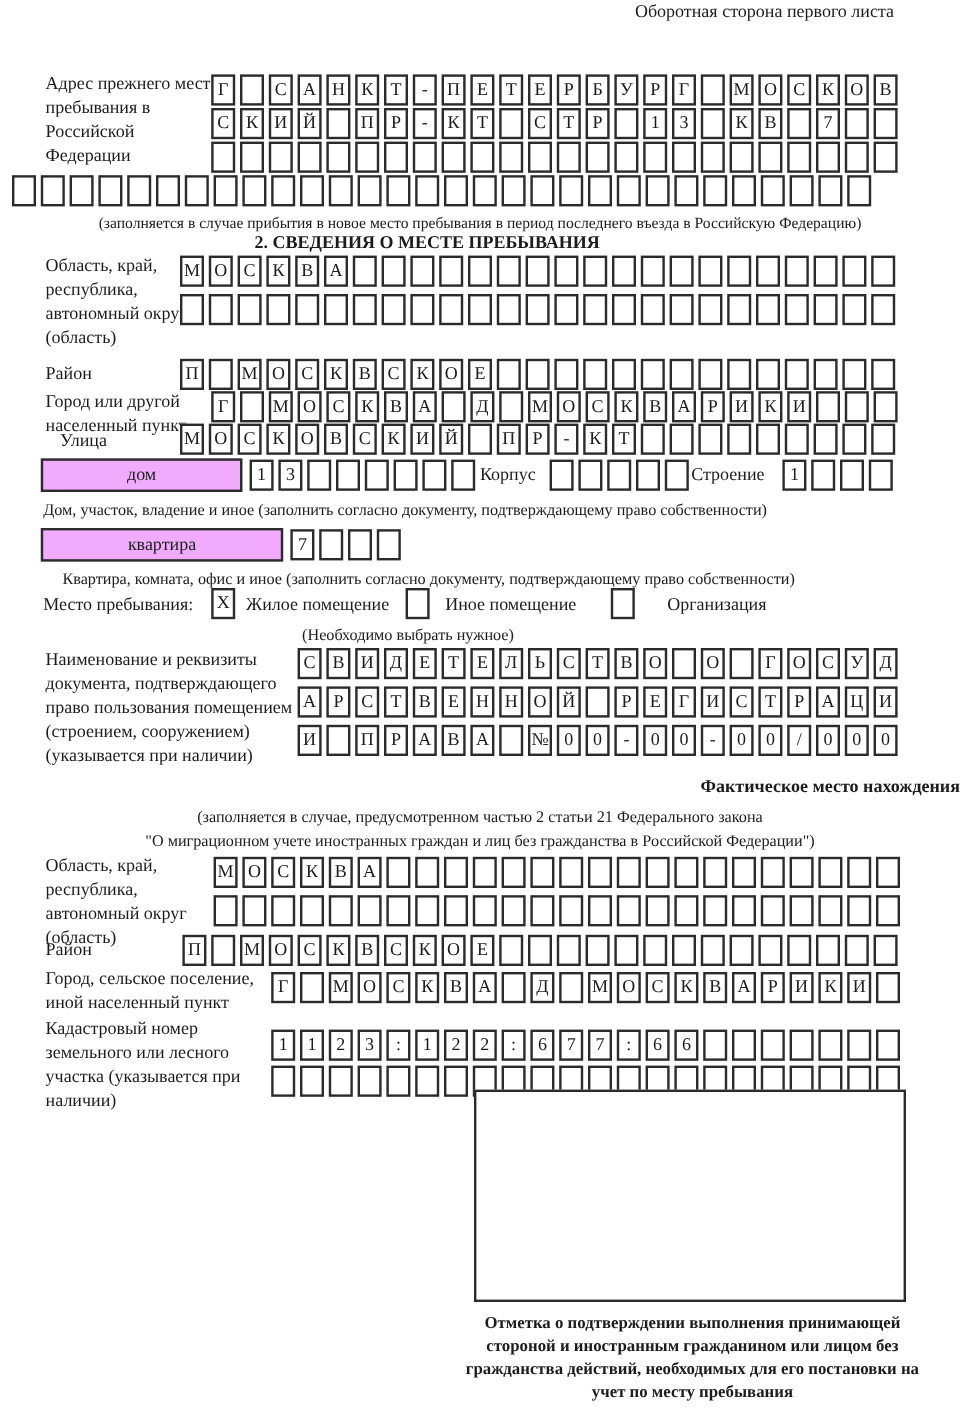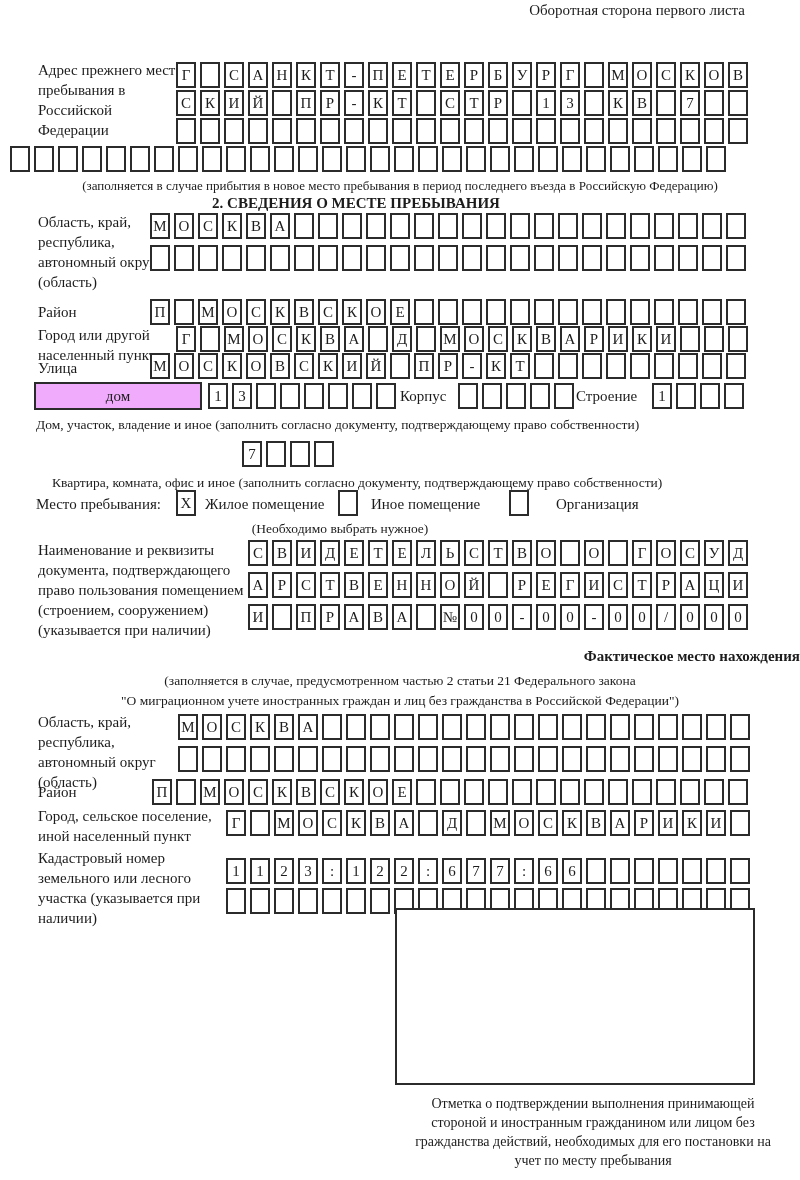--- a/index.html
+++ b/index.html
@@ -246,21 +246,21 @@
       <span class="cell">А</span>
       <span class="cell">Р</span>
       <span class="cell">И</span>
       <span class="cell">К</span>
       <span class="cell">И</span>
       <span class="cell"></span>
       <span class="cell"></span>
       <span class="cell"></span>
     </div>
 
-  <div class="label" style="left:38px; top:358px;text-align:center;">Улица</div>
+  <div class="label" style="left:50px; top:358px;text-align:center;">Улица</div>
   <div class="cellrow" style="left:150px; top:353px;">
       <span class="cell">М</span>
       <span class="cell">О</span>
       <span class="cell">С</span>
       <span class="cell">К</span>
       <span class="cell">О</span>
       <span class="cell">В</span>
       <span class="cell">С</span>
       <span class="cell">К</span>
       <span class="cell">И</span>
@@ -303,20 +303,21 @@
     </div>
   <div class="label" style="left:576px; top:386px;">Строение</div>
   <div class="cellrow" style="left:652px; top:383px;">
       <span class="cell">1</span>
       <span class="cell"></span>
       <span class="cell"></span>
       <span class="cell"></span>
     </div>
   <div class="caption" style="left:36px; top:416px; font-size:13.5px;">Дом, участок, владение и иное (заполнить согласно документу, подтверждающему право собственности)</div>
 
+  <div class="wbox" style="left:34px; top:420px; width:202px; height:28px; top:440px;">квартира</div>
   <div class="cellrow" style="left:242px; top:441px;">
       <span class="cell">7</span>
       <span class="cell"></span>
       <span class="cell"></span>
       <span class="cell"></span>
     </div>
   <div class="caption" style="left:52px; top:474px; font-size:13.5px;">Квартира, комната, офис и иное (заполнить согласно документу, подтверждающему право собственности)</div>
 
   <div class="label" style="left:36px; top:494px;">Место пребывания:</div>
   <div class="cellrow" style="left:176px; top:490px;">
@@ -561,15 +562,15 @@
       <span class="cell"></span>
       <span class="cell"></span>
       <span class="cell"></span>
       <span class="cell"></span>
       <span class="cell"></span>
       <span class="cell"></span>
       <span class="cell"></span>
     </div>
 
   <div class="bigbox" style="left:395px; top:908px; width:360px; height:177px;"></div>
-  <div class="caption center" style="left:404px; top:1094px; width:378px; font-size:14px; line-height:19px;">Отметка о подтверждении выполнения принимающей стороной и иностранным гражданином или лицом без гражданства действий, необходимых для его постановки на учет по месту пребывания</div>
+  <div class="caption center" style="left:388px; top:1094px; width:378px; font-size:14px; line-height:19px;font-weight:bold;">Отметка о подтверждении выполнения принимающей стороной и иностранным гражданином или лицом без гражданства действий, необходимых для его постановки на учет по месту пребывания</div>
 
 </div>
 
 </body></html>

